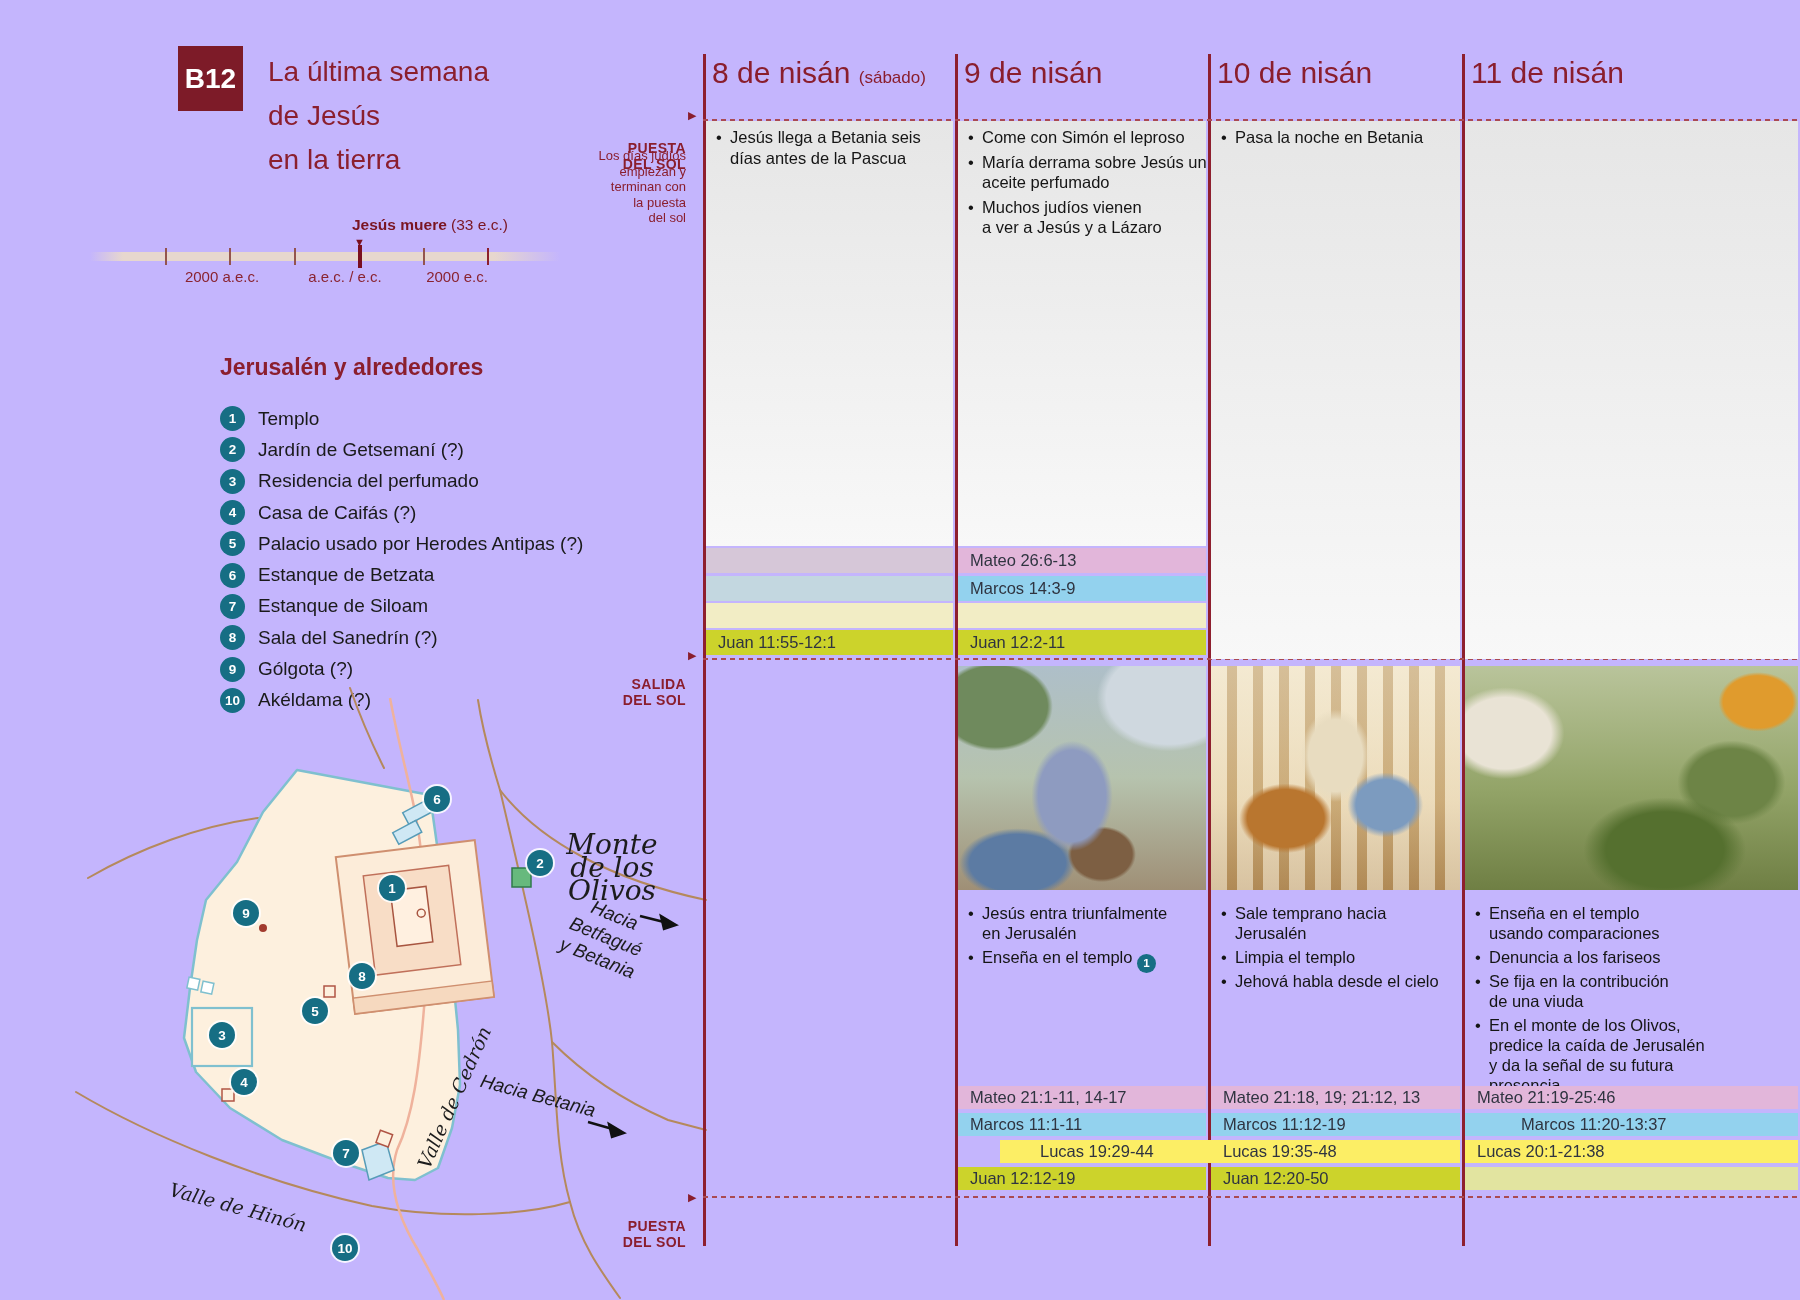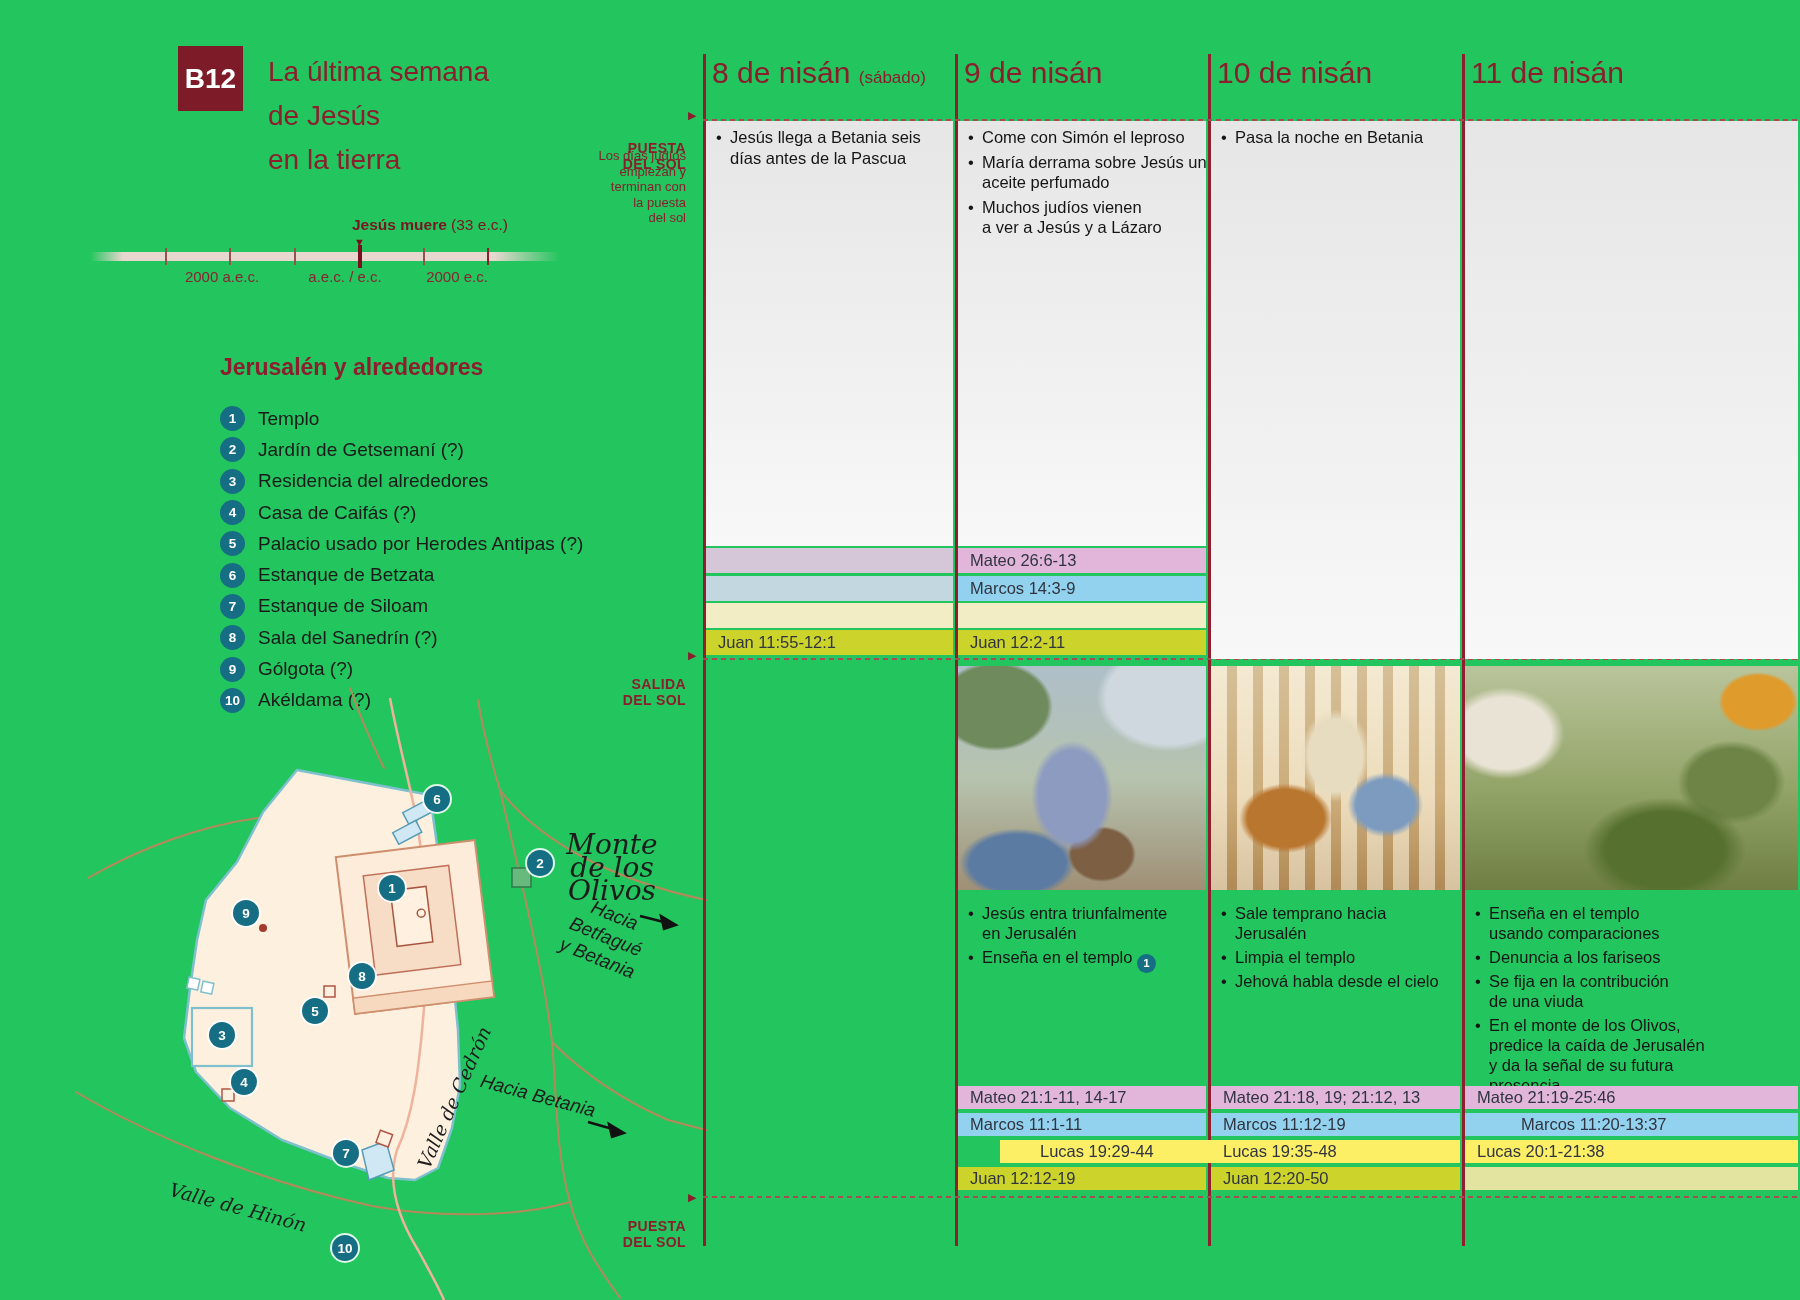--- a/index.html
+++ b/index.html
@@ -1,16 +1,16 @@
 <!DOCTYPE html>
 <html><head>
 <meta charset="utf-8">
 <style>
   html,body{margin:0;padding:0;background:#fff;}
-  #stage{position:relative;width:1800px;height:1300px;background:#22c55e;overflow:hidden;
+  #stage{position:relative;width:1800px;height:1300px;background:#c4b5fd;overflow:hidden;
          font-family:"Liberation Sans",sans-serif;color:#151515;}
   .abs{position:absolute;}
 
   
   .b12{left:178px;top:46px;width:65px;height:65px;background:#7d1b28;color:#fff;
        font-size:28px;font-weight:bold;display:flex;align-items:center;justify-content:center;}
   .title{left:268px;top:50px;font-size:28px;line-height:44px;color:#8b1f2e;white-space:pre-line;}
 
   
   .tl-bar{left:90px;top:252px;width:470px;height:9px;
@@ -110,21 +110,21 @@
       <div class="legend-item">
         <span class="num-badge">1</span>
         <span>Templo</span>
       </div>
       <div class="legend-item">
         <span class="num-badge">2</span>
         <span>Jardín de Getsemaní (?)</span>
       </div>
       <div class="legend-item">
         <span class="num-badge">3</span>
-        <span>Residencia del alrededores</span>
+        <span>Residencia del perfumado</span>
       </div>
       <div class="legend-item">
         <span class="num-badge">4</span>
         <span>Casa de Caifás (?)</span>
       </div>
       <div class="legend-item">
         <span class="num-badge">5</span>
         <span>Palacio usado por Herodes Antipas (?)</span>
       </div>
       <div class="legend-item">

